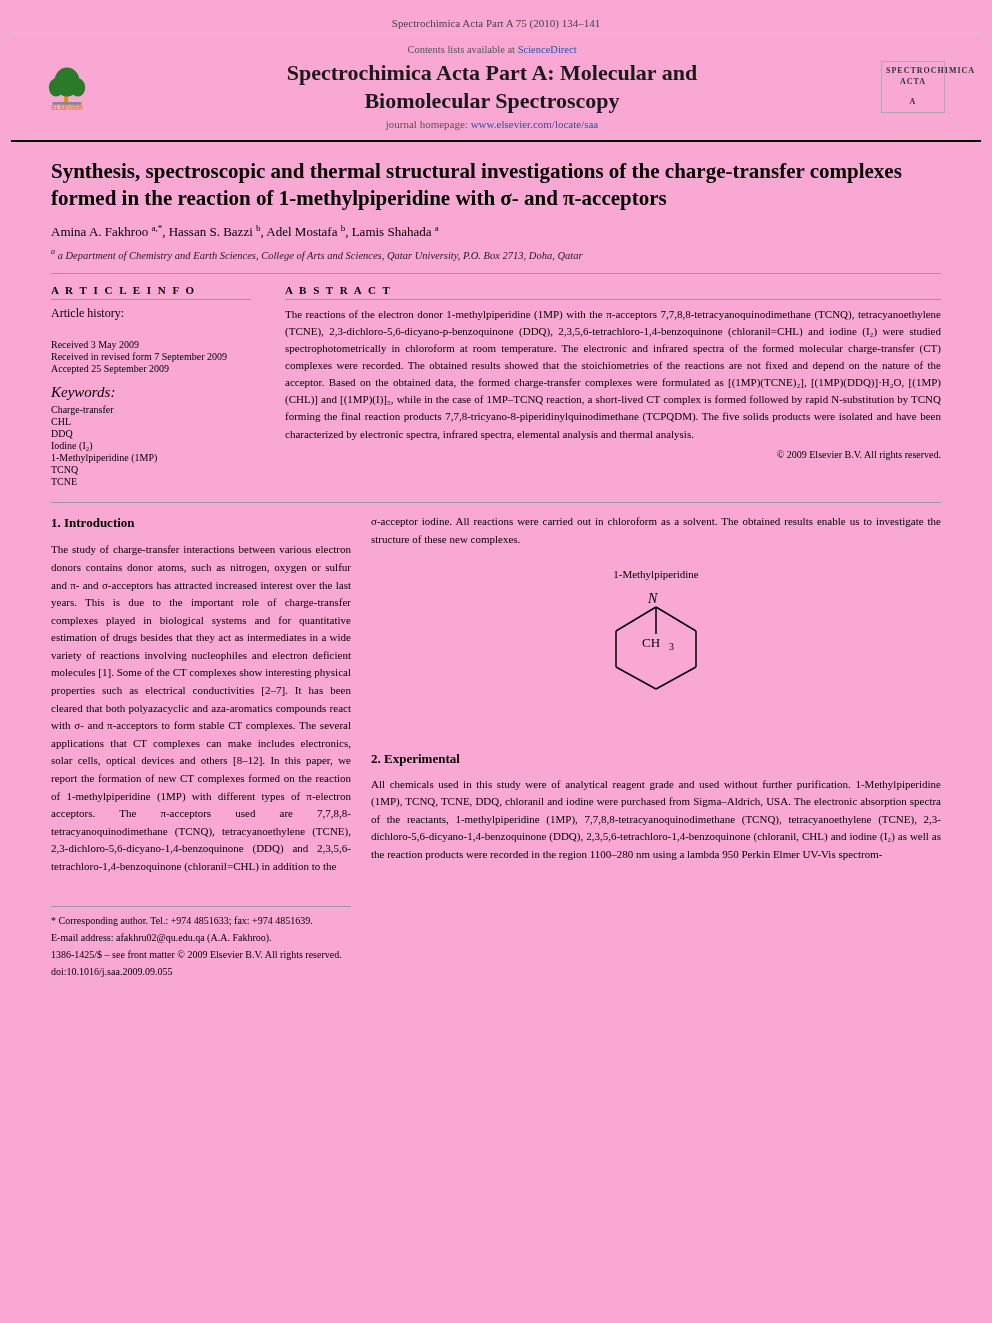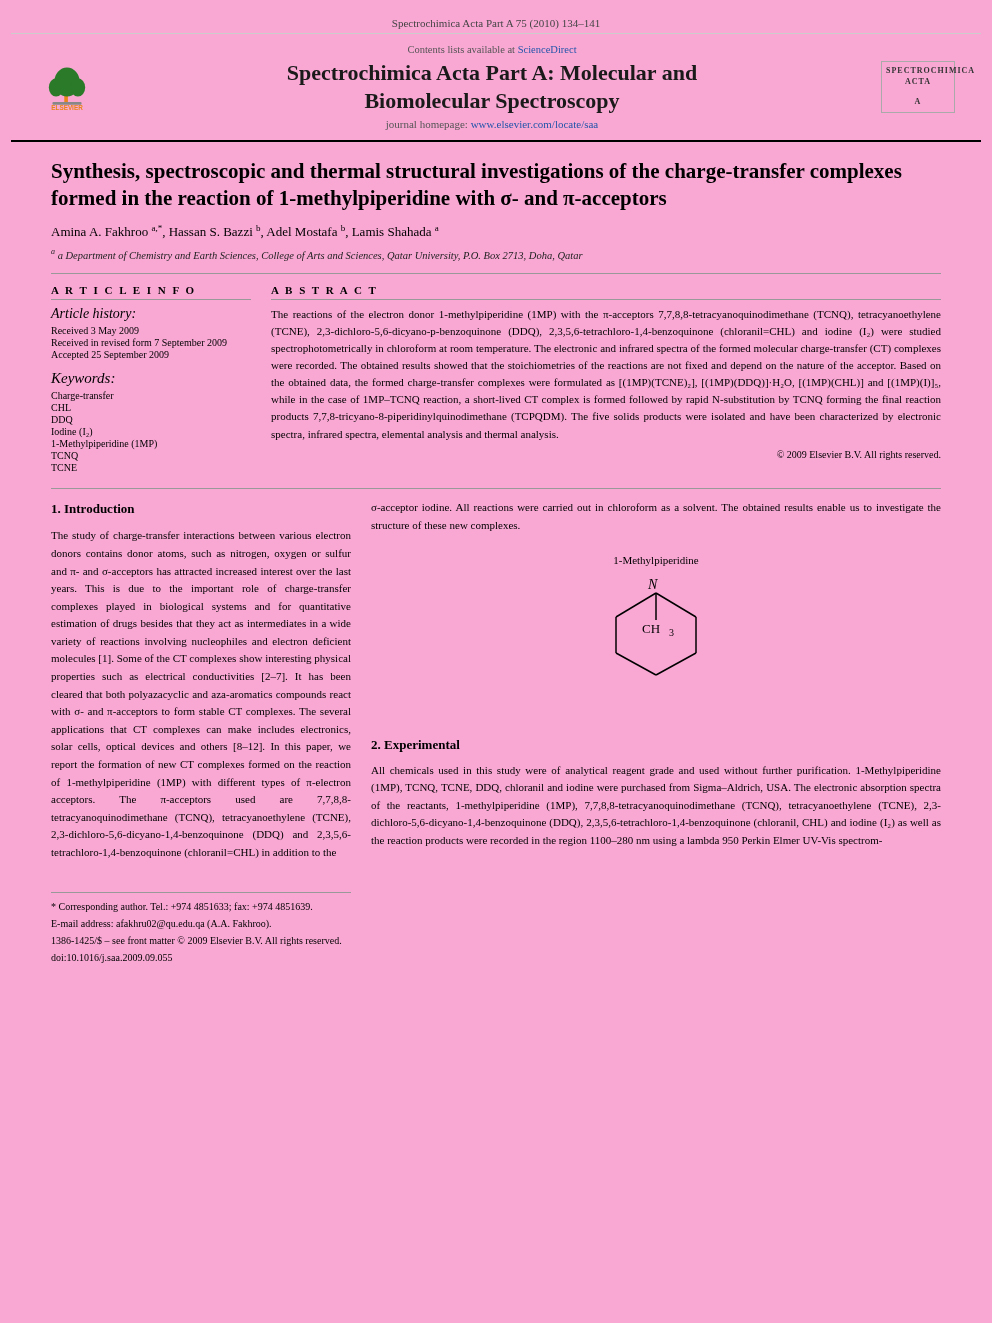--- a/index.html
+++ b/index.html
@@ -80,21 +80,21 @@
       width: 70px;
       text-align: right;
     }
 
     .spectrochimica-box {
       border: 1px solid #aaa;
       font-size: 8px;
       font-weight: bold;
       text-align: center;
       padding: 4px;
-      width: 74px;
+      width: 64px;
       color: #333;
       line-height: 1.3;
       letter-spacing: 1px;
     }
 
     
     .main-content {
       padding: 16px 40px 16px 40px;
     }
 
@@ -129,21 +129,21 @@
 
     .divider-line {
       border: none;
       border-top: 1px solid #999;
       margin: 10px 0;
     }
 
     
     .article-info-abstract {
       display: flex;
-      gap: 20px;
+      gap: 34px;
       margin-bottom: 14px;
       justify-content: center;
     }
 
     .article-info-col {
       width: 200px;
       min-width: 200px;
       font-size: 10.5px;
     }
 
@@ -156,23 +156,22 @@
       font-size: 11px;
       font-weight: bold;
       letter-spacing: 2px;
       border-bottom: 1px solid #999;
       padding-bottom: 3px;
       margin-bottom: 6px;
       color: #000;
     }
 
     .article-history-label {
-      font-style: italic;
-      font-size: 14px;
-      margin-bottom: 3px;
+      font-size: 12px;
+      margin-bottom: 18px;
     }
 
     .history-item {
       font-size: 10px;
       margin-bottom: 1px;
     }
 
     .keywords-section {
       margin-top: 10px;
     }

